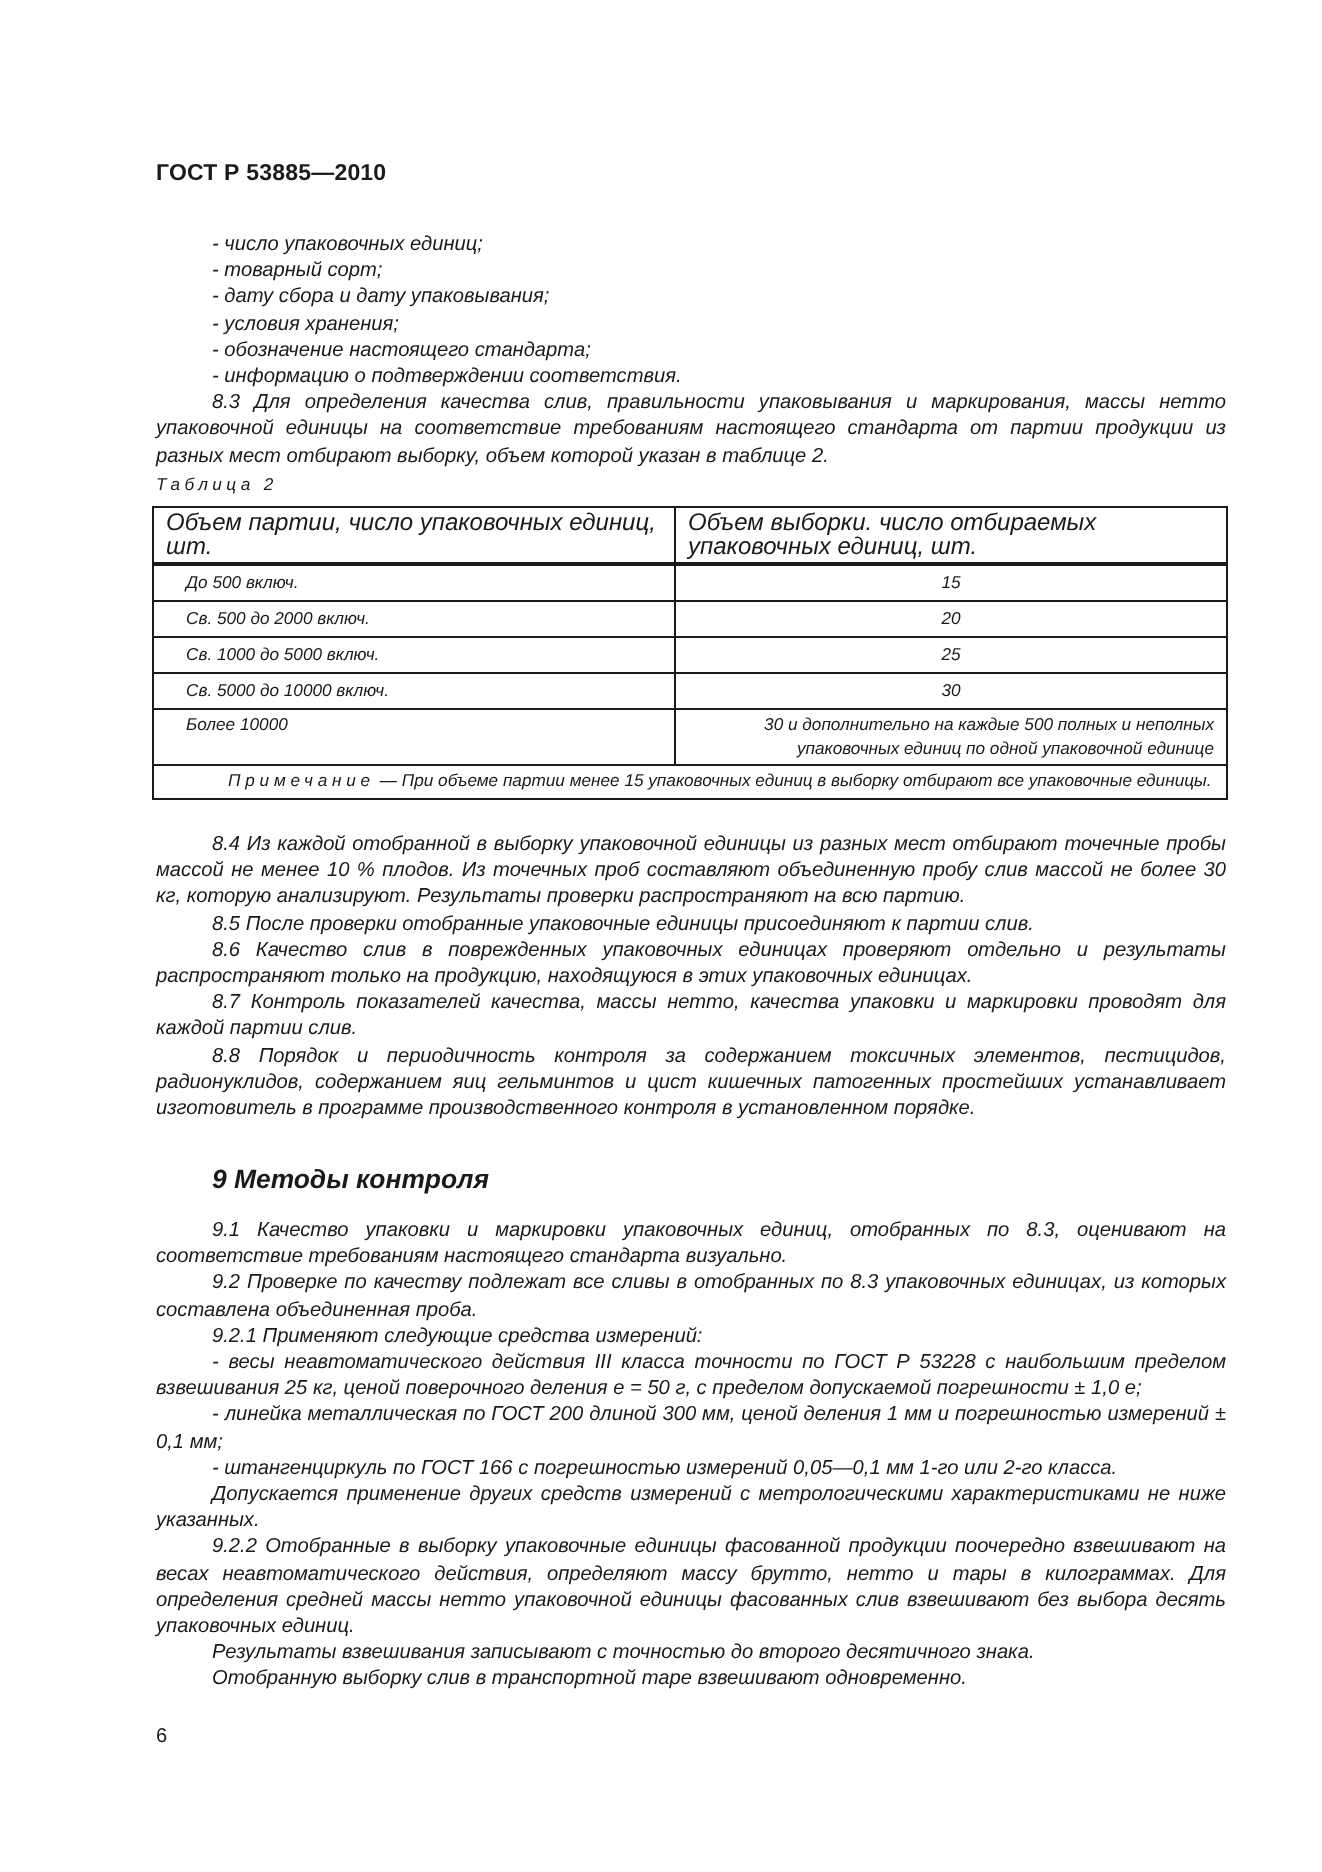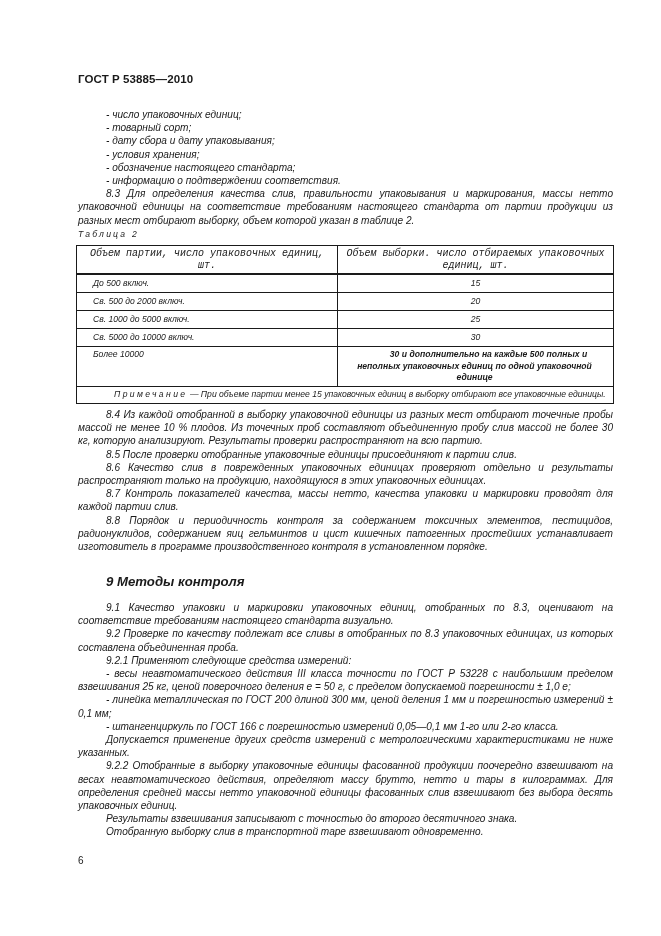--- a/index.html
+++ b/index.html
@@ -1,30 +1,30 @@
 <!DOCTYPE html>
 <html><head>
 <meta charset="utf-8">
 <style>
   html, body { margin: 0; padding: 0; background: #ffffff; }
   body { width: 661px; height: 936px; position: relative; overflow: hidden; font-family: "Liberation Sans", sans-serif; color: #1a1a1a; }
-  .page { position: absolute; left: 0; top: 4px; width: 661px; height: 724px; }
+  .page { position: absolute; left: 0; top: 12px; width: 661px; height: 724px; }
   .hdr { position: absolute; left: 78px; top: 69px; font-size: 11.5px; font-weight: bold; letter-spacing: 0.1px; }
   .txt { position: absolute; left: 78px; width: 535px; font-size: 10.1px; font-style: italic; line-height: 13.2px; text-align: justify; }
   .txt p { margin: 0; }
   .ind { text-indent: 28px; }
   .li { padding-left: 28px; text-indent: 0; }
   .tcap { position: absolute; left: 78px; top: 225px; font-size: 8.6px; font-style: italic; letter-spacing: 2.2px; }
   table.t2 { position: absolute; left: 76px; top: 241px; width: 538px; border-collapse: collapse; font-size: 8.6px; font-style: italic; }
   table.t2 td { border: 1px solid #1a1a1a; padding: 2px 6px; line-height: 11.6px; vertical-align: middle; }
-  table.t2 tr.head td { height: 21px; text-align: center; border-bottom: 2px solid #1a1a1a; font-size: 10px; font-family: Liberation Mono, monospace; }
+  table.t2 tr.head td { height: 21px; border-bottom: 2px solid #1a1a1a; font-size: 12px; }
   table.t2 td.c1 { width: 238px; padding-left: 16px; }
   table.t2 td.c2 { text-align: center; }
   table.t2 tr.r td { height: 13px; }
-  table.t2 td.c2l { text-align: center; text-indent: 28px; padding-left: 4px; vertical-align: top; font-weight: bold; }
+  table.t2 td.c2l { text-align: right; text-indent: 28px; padding-left: 4px; vertical-align: top; }
   table.t2 td.c1top { vertical-align: top; }
   table.t2 td.note { padding-left: 15px; text-indent: 22px; text-align: justify; }
   .sp { letter-spacing: 2.4px; }
   .sec { position: absolute; left: 106px; top: 570px; font-size: 13.2px; font-weight: bold; font-style: italic; }
   .pnum { position: absolute; left: 78px; top: 851px; font-size: 10px; }
 </style>
 </head>
 <body>
 
 <div class="page">

